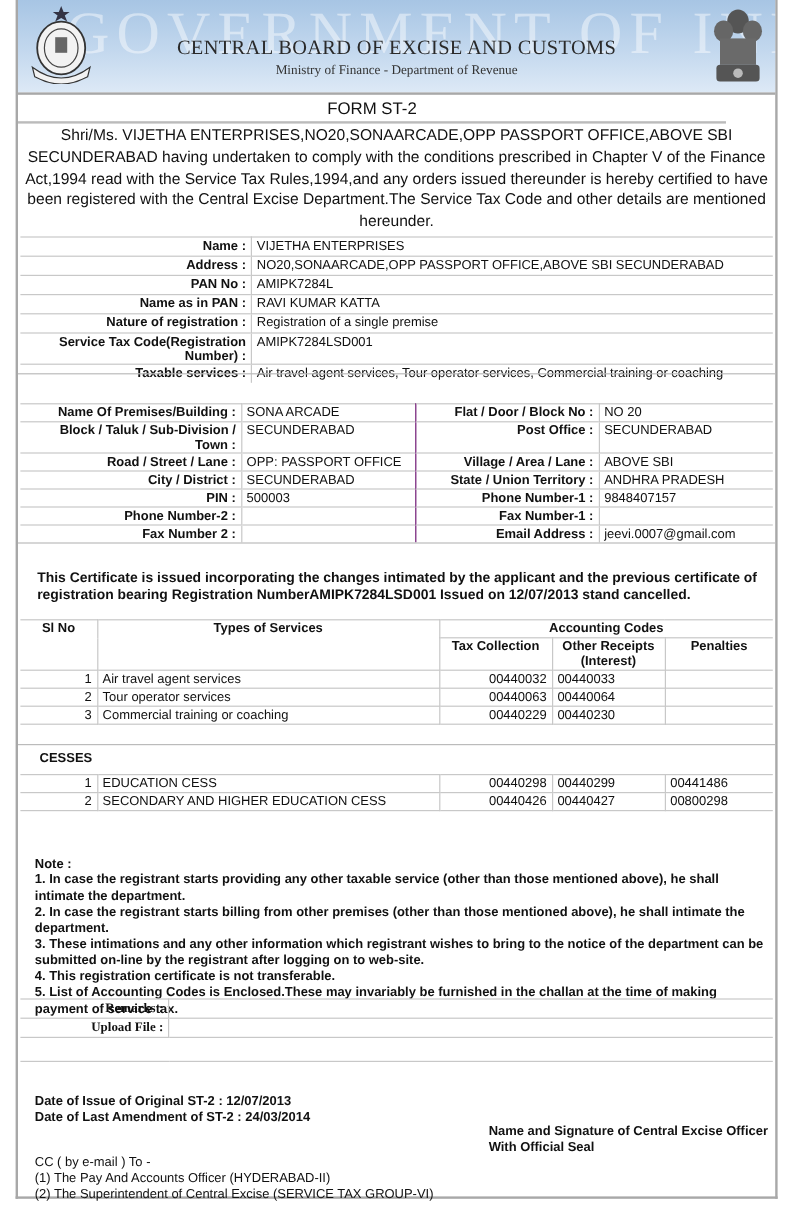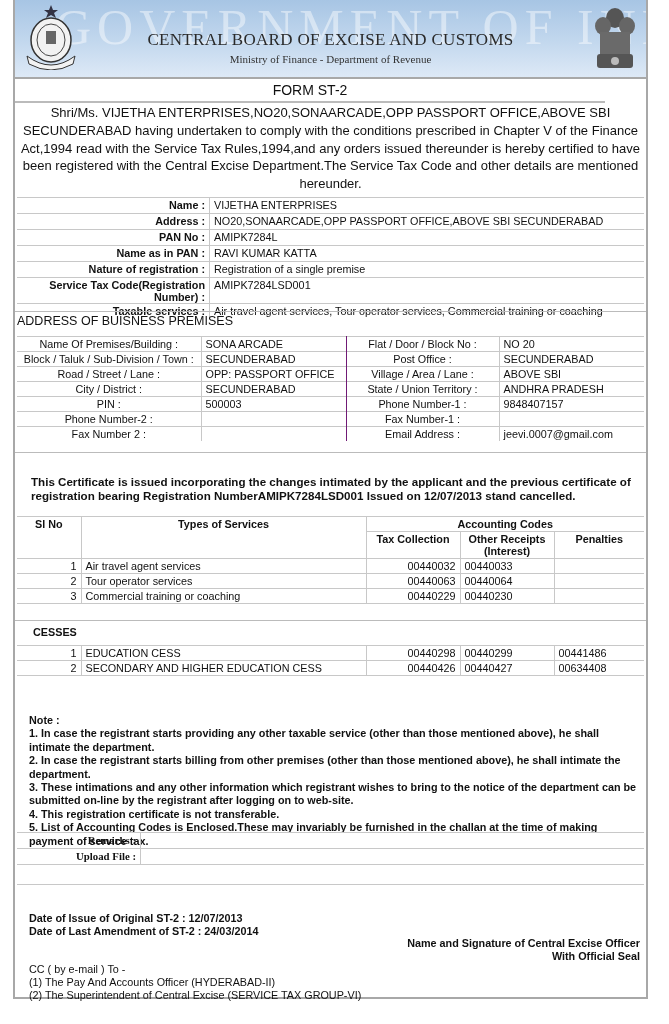--- a/index.html
+++ b/index.html
@@ -26,40 +26,40 @@
   .rule { position:absolute; left:0; width:631px; border-top:1px solid #bbb; }
   table { border-collapse:collapse; }
   td { padding:0 4px; font-size:10.8px; line-height:12px; vertical-align:top; }
   .kv { position:absolute; left:2px; top:197px; width:627px; }
   .kv td { border-top:1px solid #c8c8c8; }
   .kv td.k { width:184px; text-align:right; font-weight:bold; border-right:1px solid #c8c8c8; padding-right:4px; }
   .kv tr td { height:14px; padding-top:1px; }
   .sec-head { position:absolute; left:2px; top:314px; font-size:12.5px; }
   .prem { position:absolute; left:2px; top:336px; width:627px; }
   .prem td { border-top:1px solid #c8c8c8; height:13px; padding-top:1px; }
-  .prem td.k { text-align:center; font-weight:normal; border-right:1px solid #c8c8c8; }
+  .prem td.k { text-align:right; font-weight:bold; border-right:1px solid #c8c8c8; }
   .prem td.v { border-right:1px solid #701a75; }
   .prem td.v2 { border-right:none;margin-top:40px; }
   .cert { position:absolute; left:16px; top:475px; width:606px; font-size:11.6px; line-height:14px; font-weight:bold; }
   .svc { position:absolute; left:2px; top:516px; width:627px; }
   .svc td { border:1px solid #c8c8c8; height:13px; padding-top:1px; }
   .svc th { border:1px solid #c8c8c8; font-size:10.8px; font-weight:bold; padding:1px 4px; line-height:12px; vertical-align:top; }
   .svc tr td:first-child, .svc tr th:first-child { border-left:none; }
   .svc tr td:last-child, .svc tr th:last-child { border-right:none; }
   .r { text-align:right; }
   .cesses-label { position:absolute; left:18px; top:626px; font-size:10.8px; font-weight:bold; }
   .cess { position:absolute; left:2px; top:645px; width:627px; }
   .cess td { border-top:1px solid #c8c8c8; border-bottom:1px solid #c8c8c8; border-right:1px solid #c8c8c8; height:13px; padding-top:1px; }
   .cess td:last-child { border-right:none; }
   .notes { position:absolute; left:14px; top:714px; width:610px; font-size:10.8px; line-height:13.4px; font-weight:bold; }
   .rem { position:absolute; left:2px; top:832px; width:627px;font-family:Liberation Serif, serif; }
   .rem td { border-top:1px solid #c8c8c8; height:14px; padding-top:1px; }
   .rem td.k { width:115px; text-align:right; font-weight:bold; border-right:1px solid #c8c8c8; }
   .dates { position:absolute; left:14px; top:912px; font-size:10.8px; line-height:13px; font-weight:bold; }
-  .sign { position:absolute; right:6px; top:937px; text-align:right; font-size:10.8px; line-height:13px; font-weight:bold; }
+  .sign { position:absolute; right:6px; top:937px; text-align:left; font-size:10.8px; line-height:13px; font-weight:bold; }
   .cc { position:absolute; left:14px; top:963px; font-size:10.8px; line-height:13px; font-weight:normal; }
 </style>
 </head>
 <body>
 
 <div class="page">
 
   <div class="header">
     <div class="watermark">GOVERNMENT OF INDIA</div>
     <svg class="logo-left" viewBox="0 0 56 66">
@@ -112,21 +112,20 @@
           <td>AMIPK7284LSD001</td>
         </tr>
         <tr>
           <td class="k">Taxable services :</td>
           <td>Air travel agent services, Tour operator services, Commercial training or coaching</td>
         </tr>
       </tbody>
   </table>
 
   <div class="rule" style="top:311px;"></div>
-  <div class="sec-head">ADDRESS OF BUISNESS PREMISES</div>
 
   <table class="prem">
     <colgroup>
         <col style="width:184px">
         <col style="width:145px">
         <col style="width:153px">
         <col>
       </colgroup>
     <tbody id="prem-body">
         <tr>
@@ -240,21 +239,21 @@
           <td>EDUCATION CESS</td>
           <td class="r">00440298</td>
           <td>00440299</td>
           <td>00441486</td>
         </tr>
         <tr>
           <td class="r">2</td>
           <td>SECONDARY AND HIGHER EDUCATION CESS</td>
           <td class="r">00440426</td>
           <td>00440427</td>
-          <td>00634408</td>
+          <td>00800298</td>
         </tr>
       </tbody>
   </table>
 
   <div class="notes">
     <div>Note :</div>
     <div id="notes-list">
         <div>1. In case the registrant starts providing any other taxable service (other than those mentioned above), he shall intimate the department.</div>
         <div>2. In case the registrant starts billing from other premises (other than those mentioned above), he shall intimate the department.</div>
         <div>3. These intimations and any other information which registrant wishes to bring to the notice of the department can be submitted on-line by the registrant after logging on to web-site.</div>

